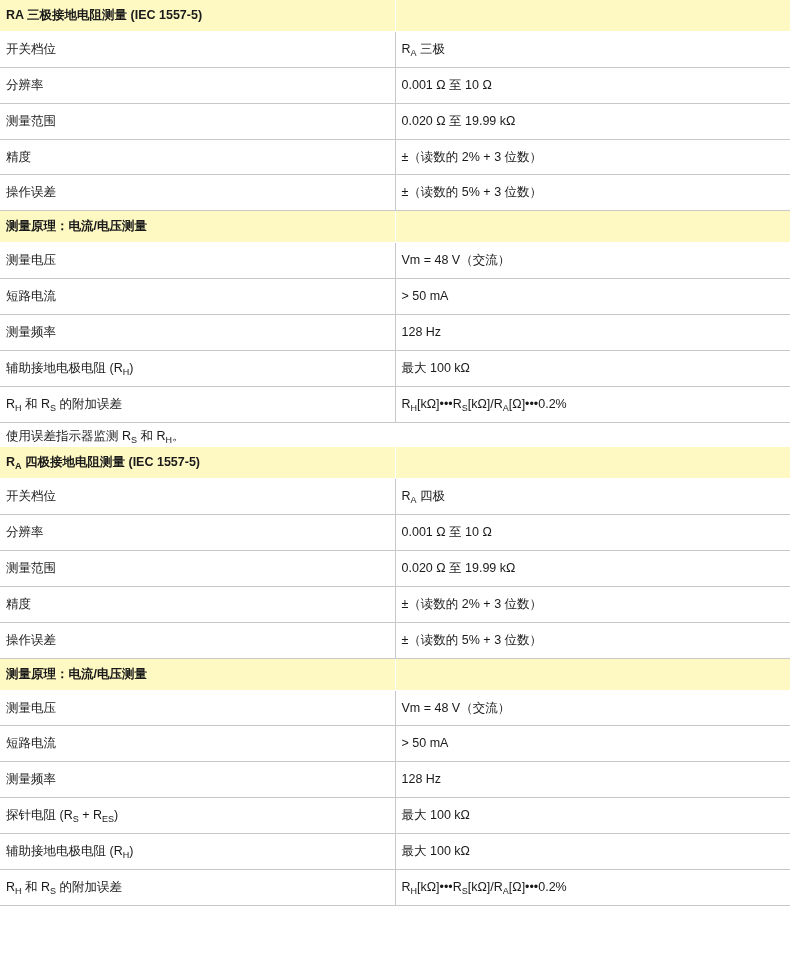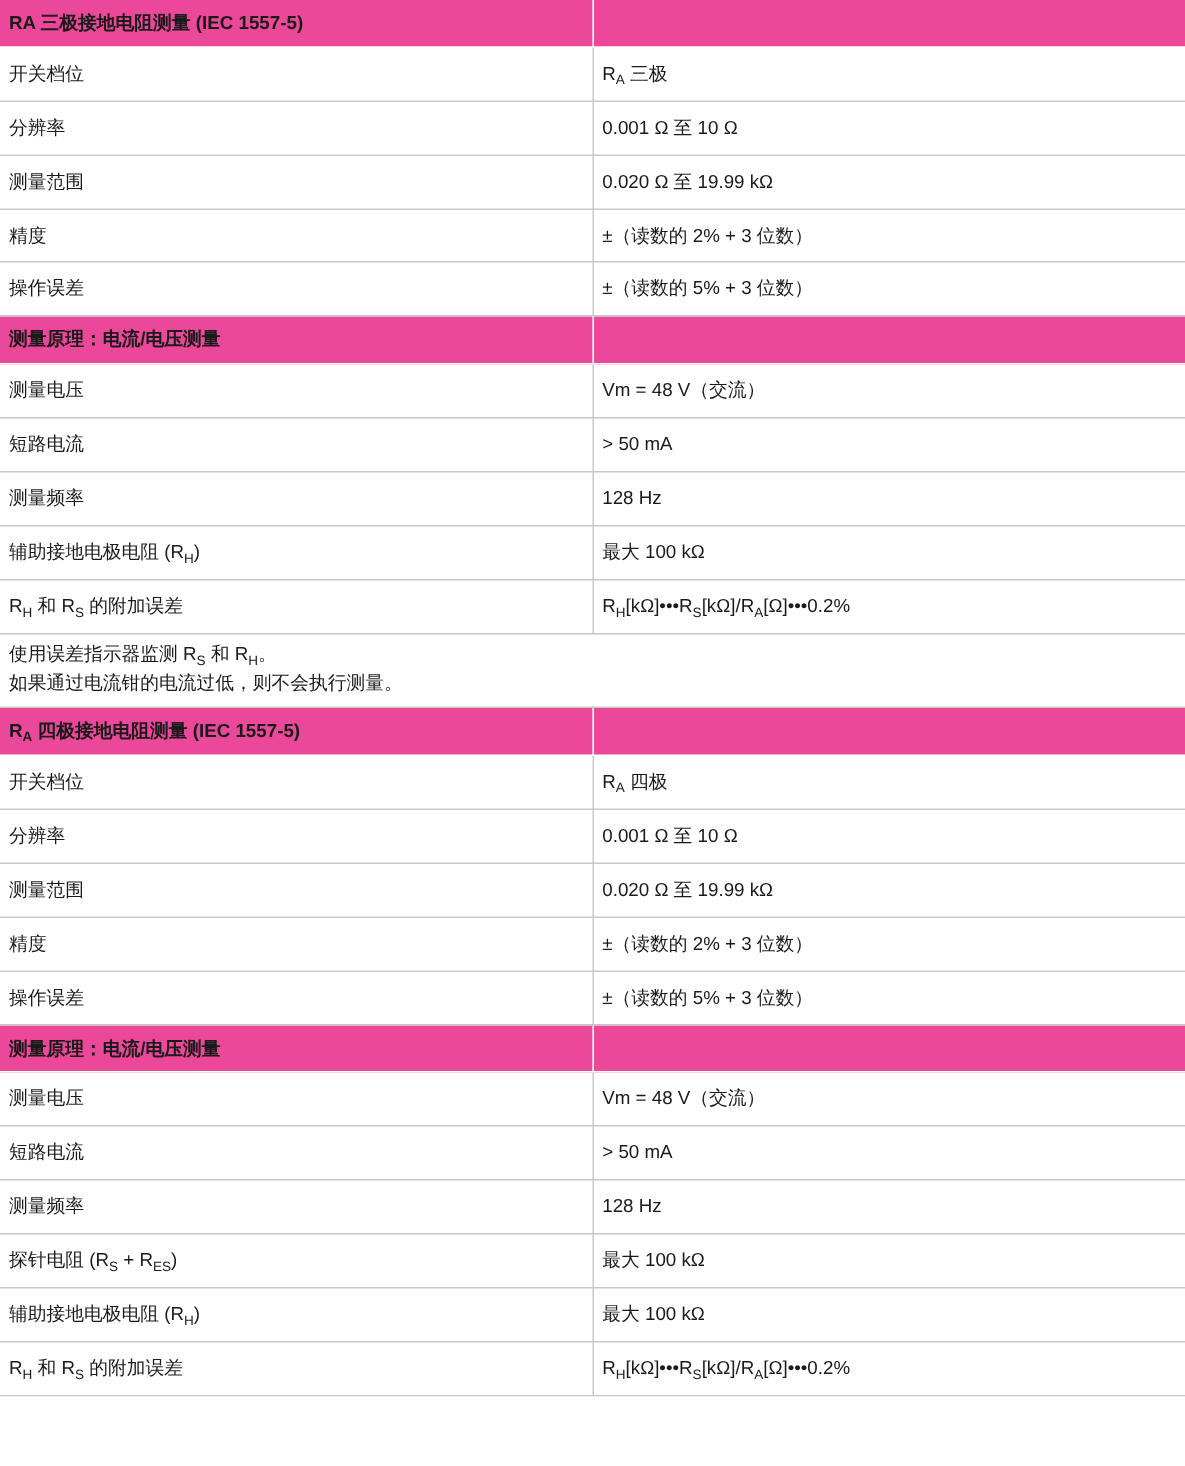--- a/index.html
+++ b/index.html
@@ -15,21 +15,21 @@
   }
   .spec-table {
     width: 790px;
     border-collapse: collapse;
     table-layout: fixed;
   }
   .spec-table col.c1 { width: 395px; }
   .spec-table col.c2 { width: 395px; }
 
   .spec-table tr.section > td {
-    background: #ec4899;
+    background: #fef9c3;
     font-weight: bold;
     border-top: 1px solid #ffffff;
     border-bottom: 1px solid #ffffff;
   }
   .spec-table td {
     font-size: 12.5px;
     line-height: 1.35;
     padding: 9px 8px 9px 6px;
     vertical-align: middle;
     border-bottom: 1px solid #c8c8c8;
@@ -122,23 +122,20 @@
         <td class="left">辅助接地电极电阻 (R<sub>H</sub>)</td>
         <td>最大 100 kΩ</td>
       </tr>
       <tr>
         <td class="left">R<sub>H</sub> 和 R<sub>S</sub> 的附加误差</td>
         <td>R<sub>H</sub>[kΩ]•••R<sub>S</sub>[kΩ]/R<sub>A</sub>[Ω]•••0.2%</td>
       </tr>
       <tr class="note">
         <td colspan="2">使用误差指示器监测 R<sub>S</sub> 和 R<sub>H</sub>。</td>
       </tr>
-      <tr class="note-end">
-        <td colspan="2">如果通过电流钳的电流过低，则不会执行测量。</td>
-      </tr>
       <tr class="section">
         <td class="left">R<sub>A</sub> 四极接地电阻测量 (IEC 1557-5)</td>
         <td></td>
       </tr>
       <tr>
         <td class="left">开关档位</td>
         <td>R<sub>A</sub> 四极</td>
       </tr>
       <tr>
         <td class="left">分辨率</td>

